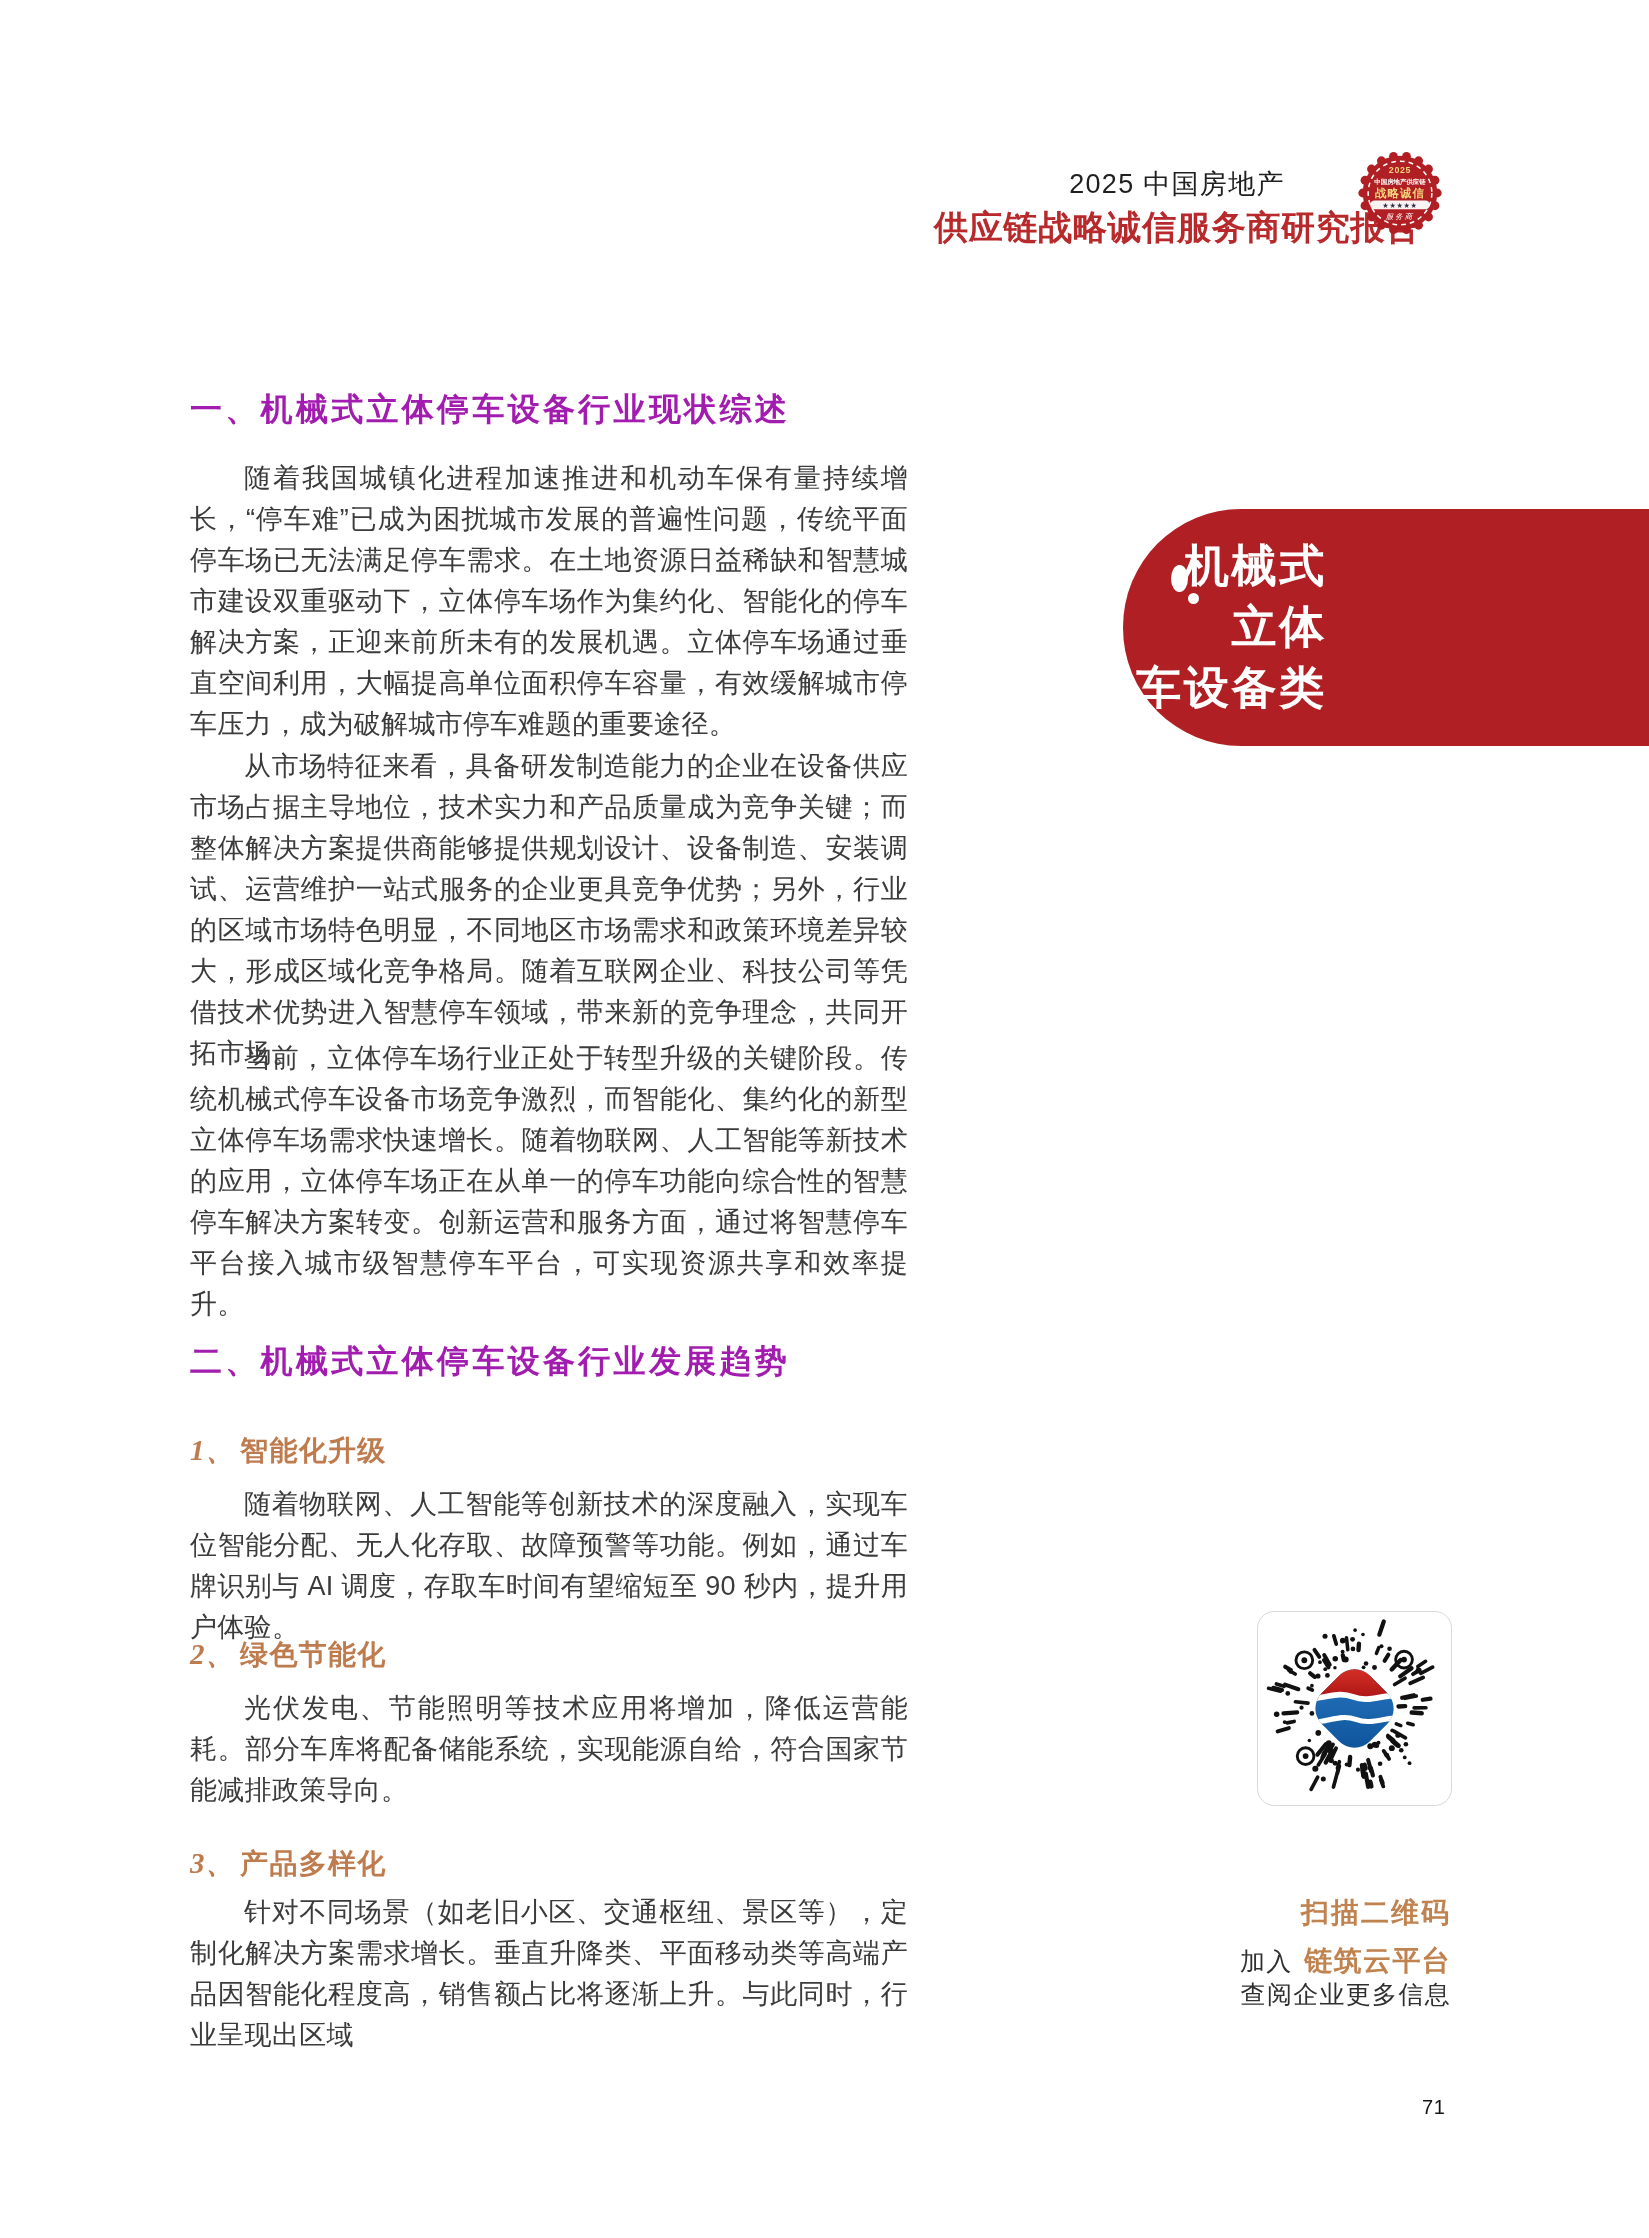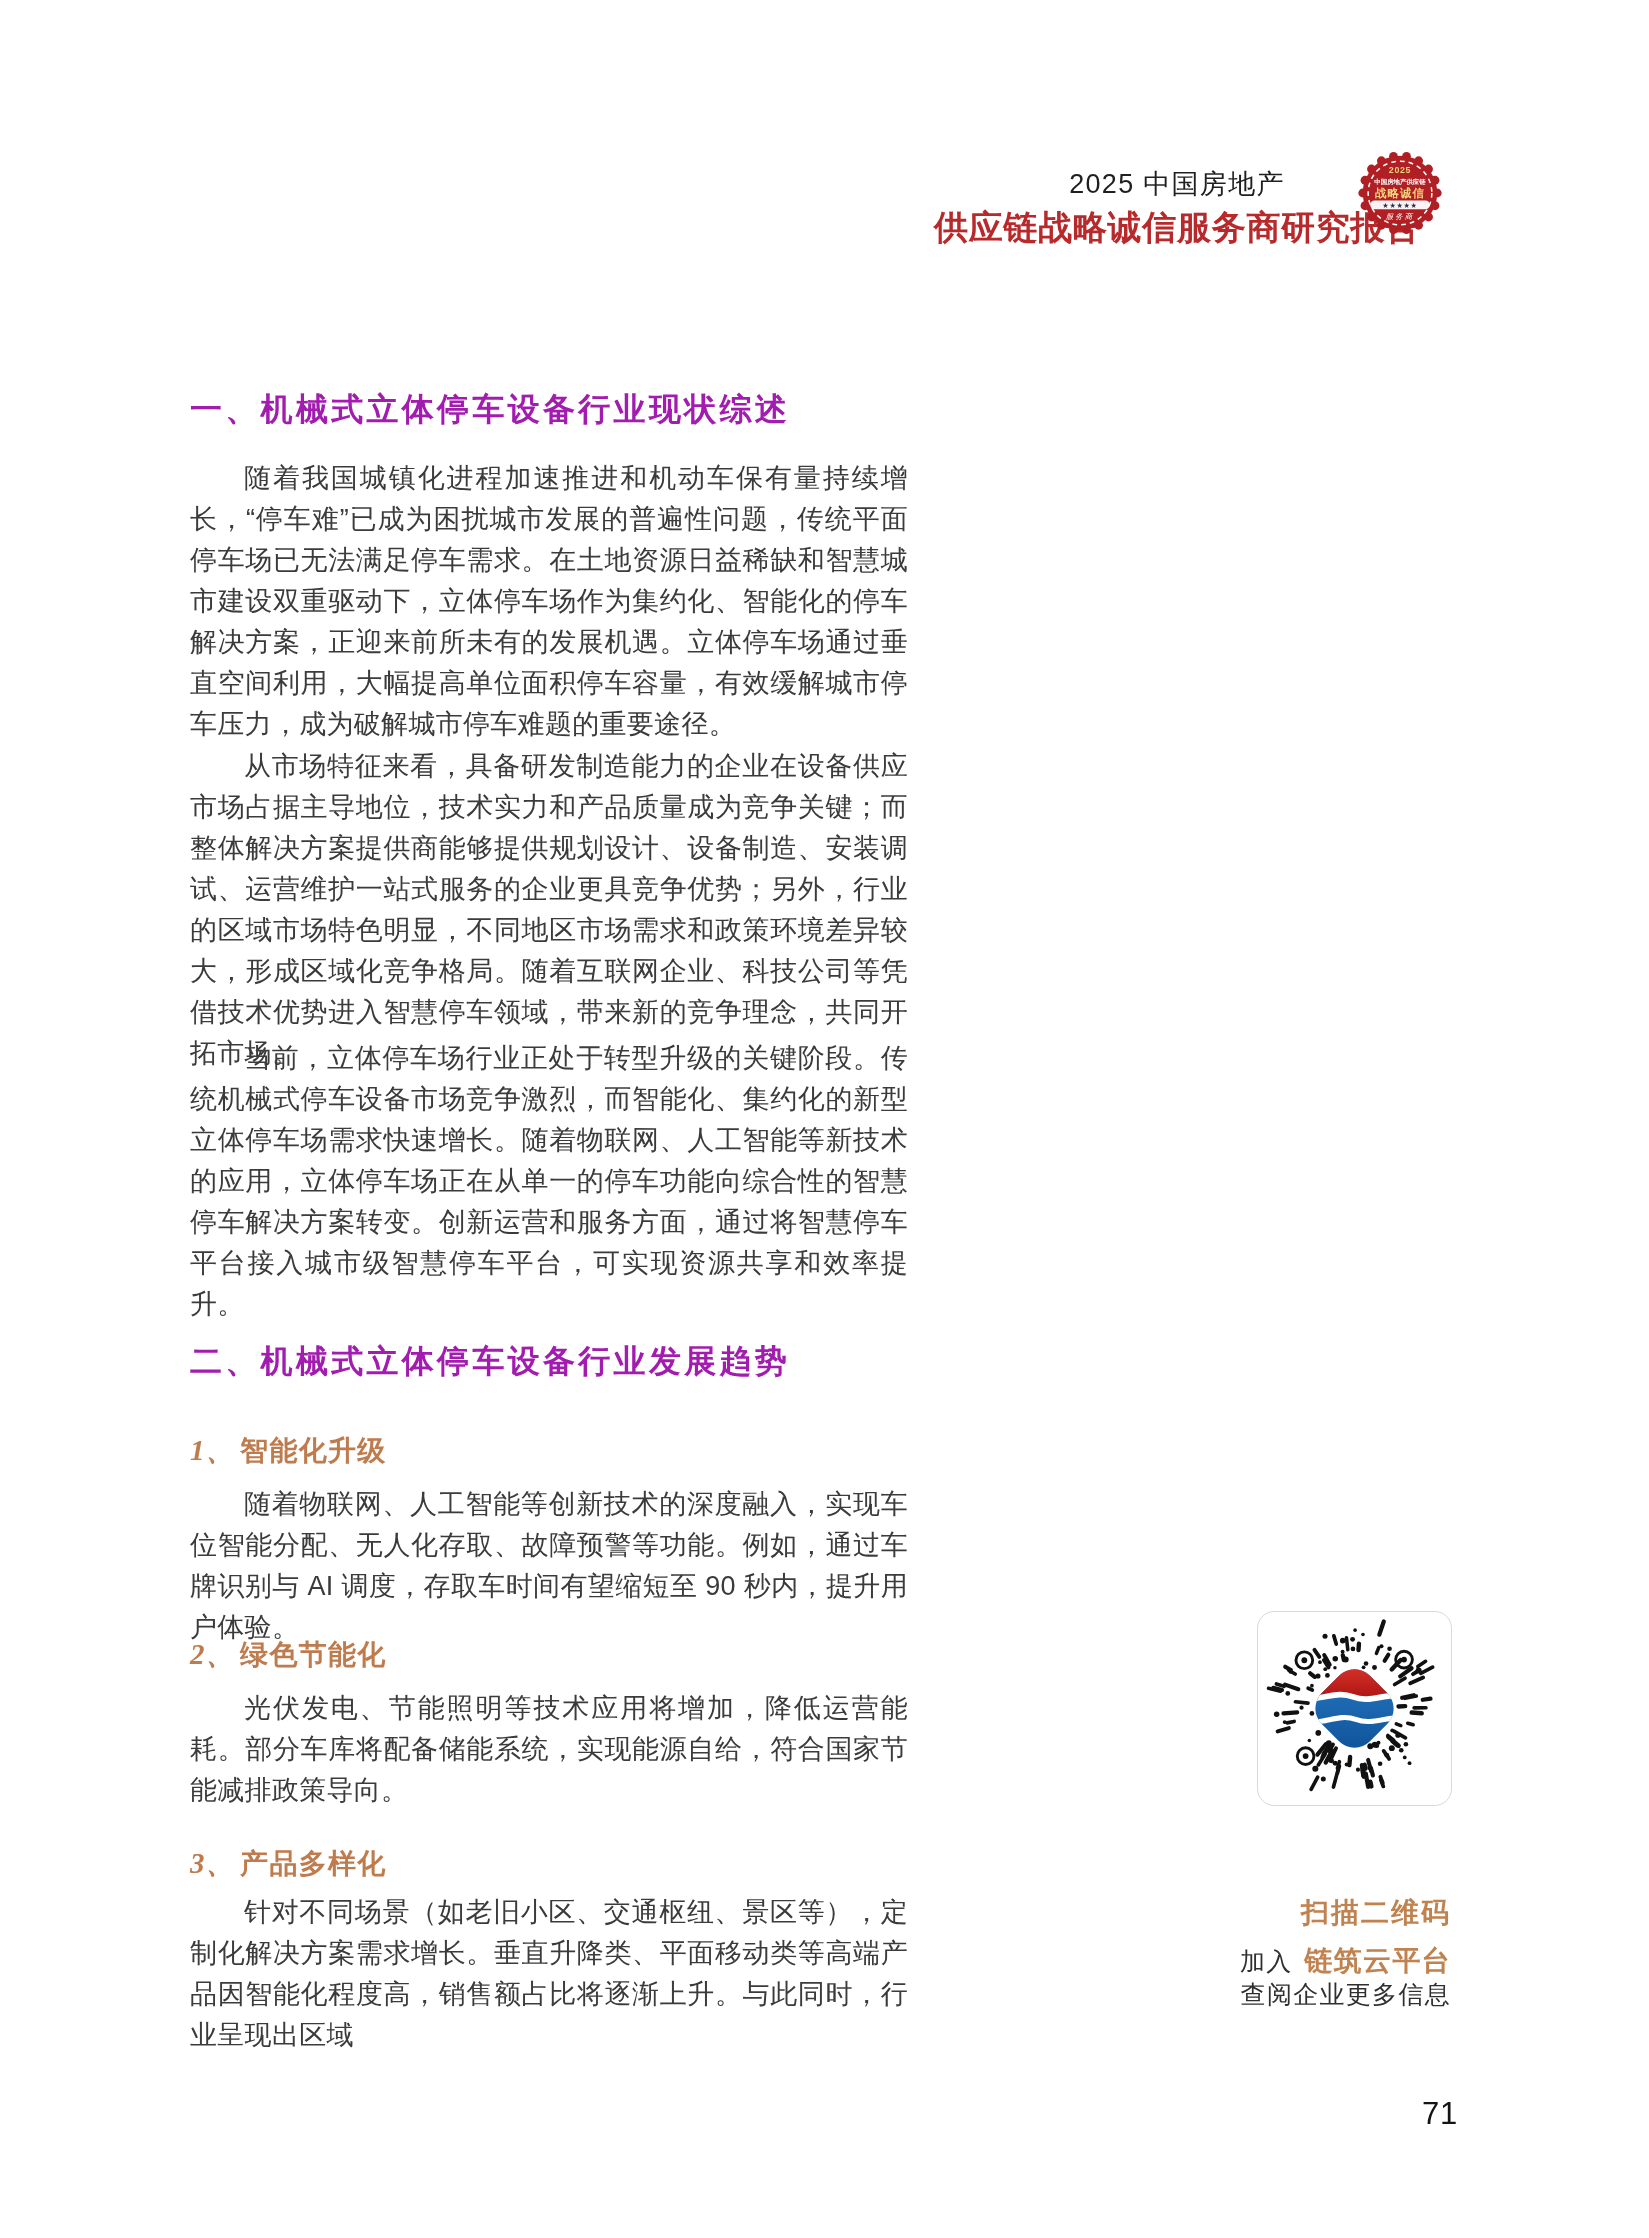--- a/index.html
+++ b/index.html
@@ -92,21 +92,21 @@
   .cap-scan{
     font-size:28px;font-weight:700;color:#c0824f;letter-spacing:2px;line-height:32px;
     margin-bottom:14.6px;
   }
   .cap-join{font-size:25px;color:#2f2f2f;letter-spacing:1.3px;line-height:33px;}
   .cap-platform{font-size:28px;font-weight:700;color:#c0824f;letter-spacing:1.3px;margin-left:12px;}
   .cap-more{font-size:25px;color:#2f2f2f;letter-spacing:1.3px;line-height:32px;}
   
   .page-num{
     position:absolute;left:1422px;top:2096px;
-    font-size:31px;color:#141414;letter-spacing:0.7px;
+    font-size:20px;color:#141414;letter-spacing:0.7px;
   }
 </style>
 </head>
 <body>
 
 <div class="page">
 
   <div class="header-block">
     <div class="header-line1">2025 中国房地产</div>
     <div class="header-line2">供应链战略诚信服务商研究报告</div>
@@ -141,20 +141,29 @@
     <rect x="18" y="73" width="88" height="13" rx="6.5" fill="#ffffff" opacity="0.95"></rect>
     <text x="62" y="83.5" text-anchor="middle" font-size="10.5" fill="#2c2c46" letter-spacing="1">★★★★★</text>
     <text x="62" y="101" text-anchor="middle" font-size="11" font-style="italic" fill="#ffffff" letter-spacing="3">服务商</text>
   </svg>
 
   <div class="h-main h1-pos">一、机械式立体停车设备行业现状综述</div>
   <p class="para p1-pos">随着我国城镇化进程加速推进和机动车保有量持续增长，“停车难”已成为困扰城市发展的普遍性问题，传统平面停车场已无法满足停车需求。在土地资源日益稀缺和智慧城市建设双重驱动下，立体停车场作为集约化、智能化的停车解决方案，正迎来前所未有的发展机遇。立体停车场通过垂直空间利用，大幅提高单位面积停车容量，有效缓解城市停车压力，成为破解城市停车难题的重要途径。</p>
   <p class="para p2-pos">从市场特征来看，具备研发制造能力的企业在设备供应市场占据主导地位，技术实力和产品质量成为竞争关键；而整体解决方案提供商能够提供规划设计、设备制造、安装调试、运营维护一站式服务的企业更具竞争优势；另外，行业的区域市场特色明显，不同地区市场需求和政策环境差异较大，形成区域化竞争格局。随着互联网企业、科技公司等凭借技术优势进入智慧停车领域，带来新的竞争理念，共同开拓市场。</p>
   <p class="para p3-pos">当前，立体停车场行业正处于转型升级的关键阶段。传统机械式停车设备市场竞争激烈，而智能化、集约化的新型立体停车场需求快速增长。随着物联网、人工智能等新技术的应用，立体停车场正在从单一的停车功能向综合性的智慧停车解决方案转变。创新运营和服务方面，通过将智慧停车平台接入城市级智慧停车平台，可实现资源共享和效率提升。</p>
 
+  <div class="banner">
+    <div class="dot-big"></div>
+    <div class="dot-small"></div>
+    <div class="banner-text">
+      <div>机械式</div>
+      <div>立体</div>
+      <div>停车设备类</div>
+    </div>
+  </div>
 
   <div class="h-main h2-pos">二、机械式立体停车设备行业发展趋势</div>
 
   <div class="h-sub sub1-pos"><span class="num">1、</span><span>智能化升级</span></div>
   <p class="para sp1-pos">随着物联网、人工智能等创新技术的深度融入，实现车位智能分配、无人化存取、故障预警等功能。例如，通过车牌识别与 AI 调度，存取车时间有望缩短至 90 秒内，提升用户体验。</p>
 
   <div class="h-sub sub2-pos"><span class="num">2、</span><span>绿色节能化</span></div>
   <p class="para sp2-pos">光伏发电、节能照明等技术应用将增加，降低运营能耗。部分车库将配备储能系统，实现能源自给，符合国家节能减排政策导向。</p>
 
   <div class="h-sub sub3-pos"><span class="num">3、</span><span>产品多样化</span></div>

